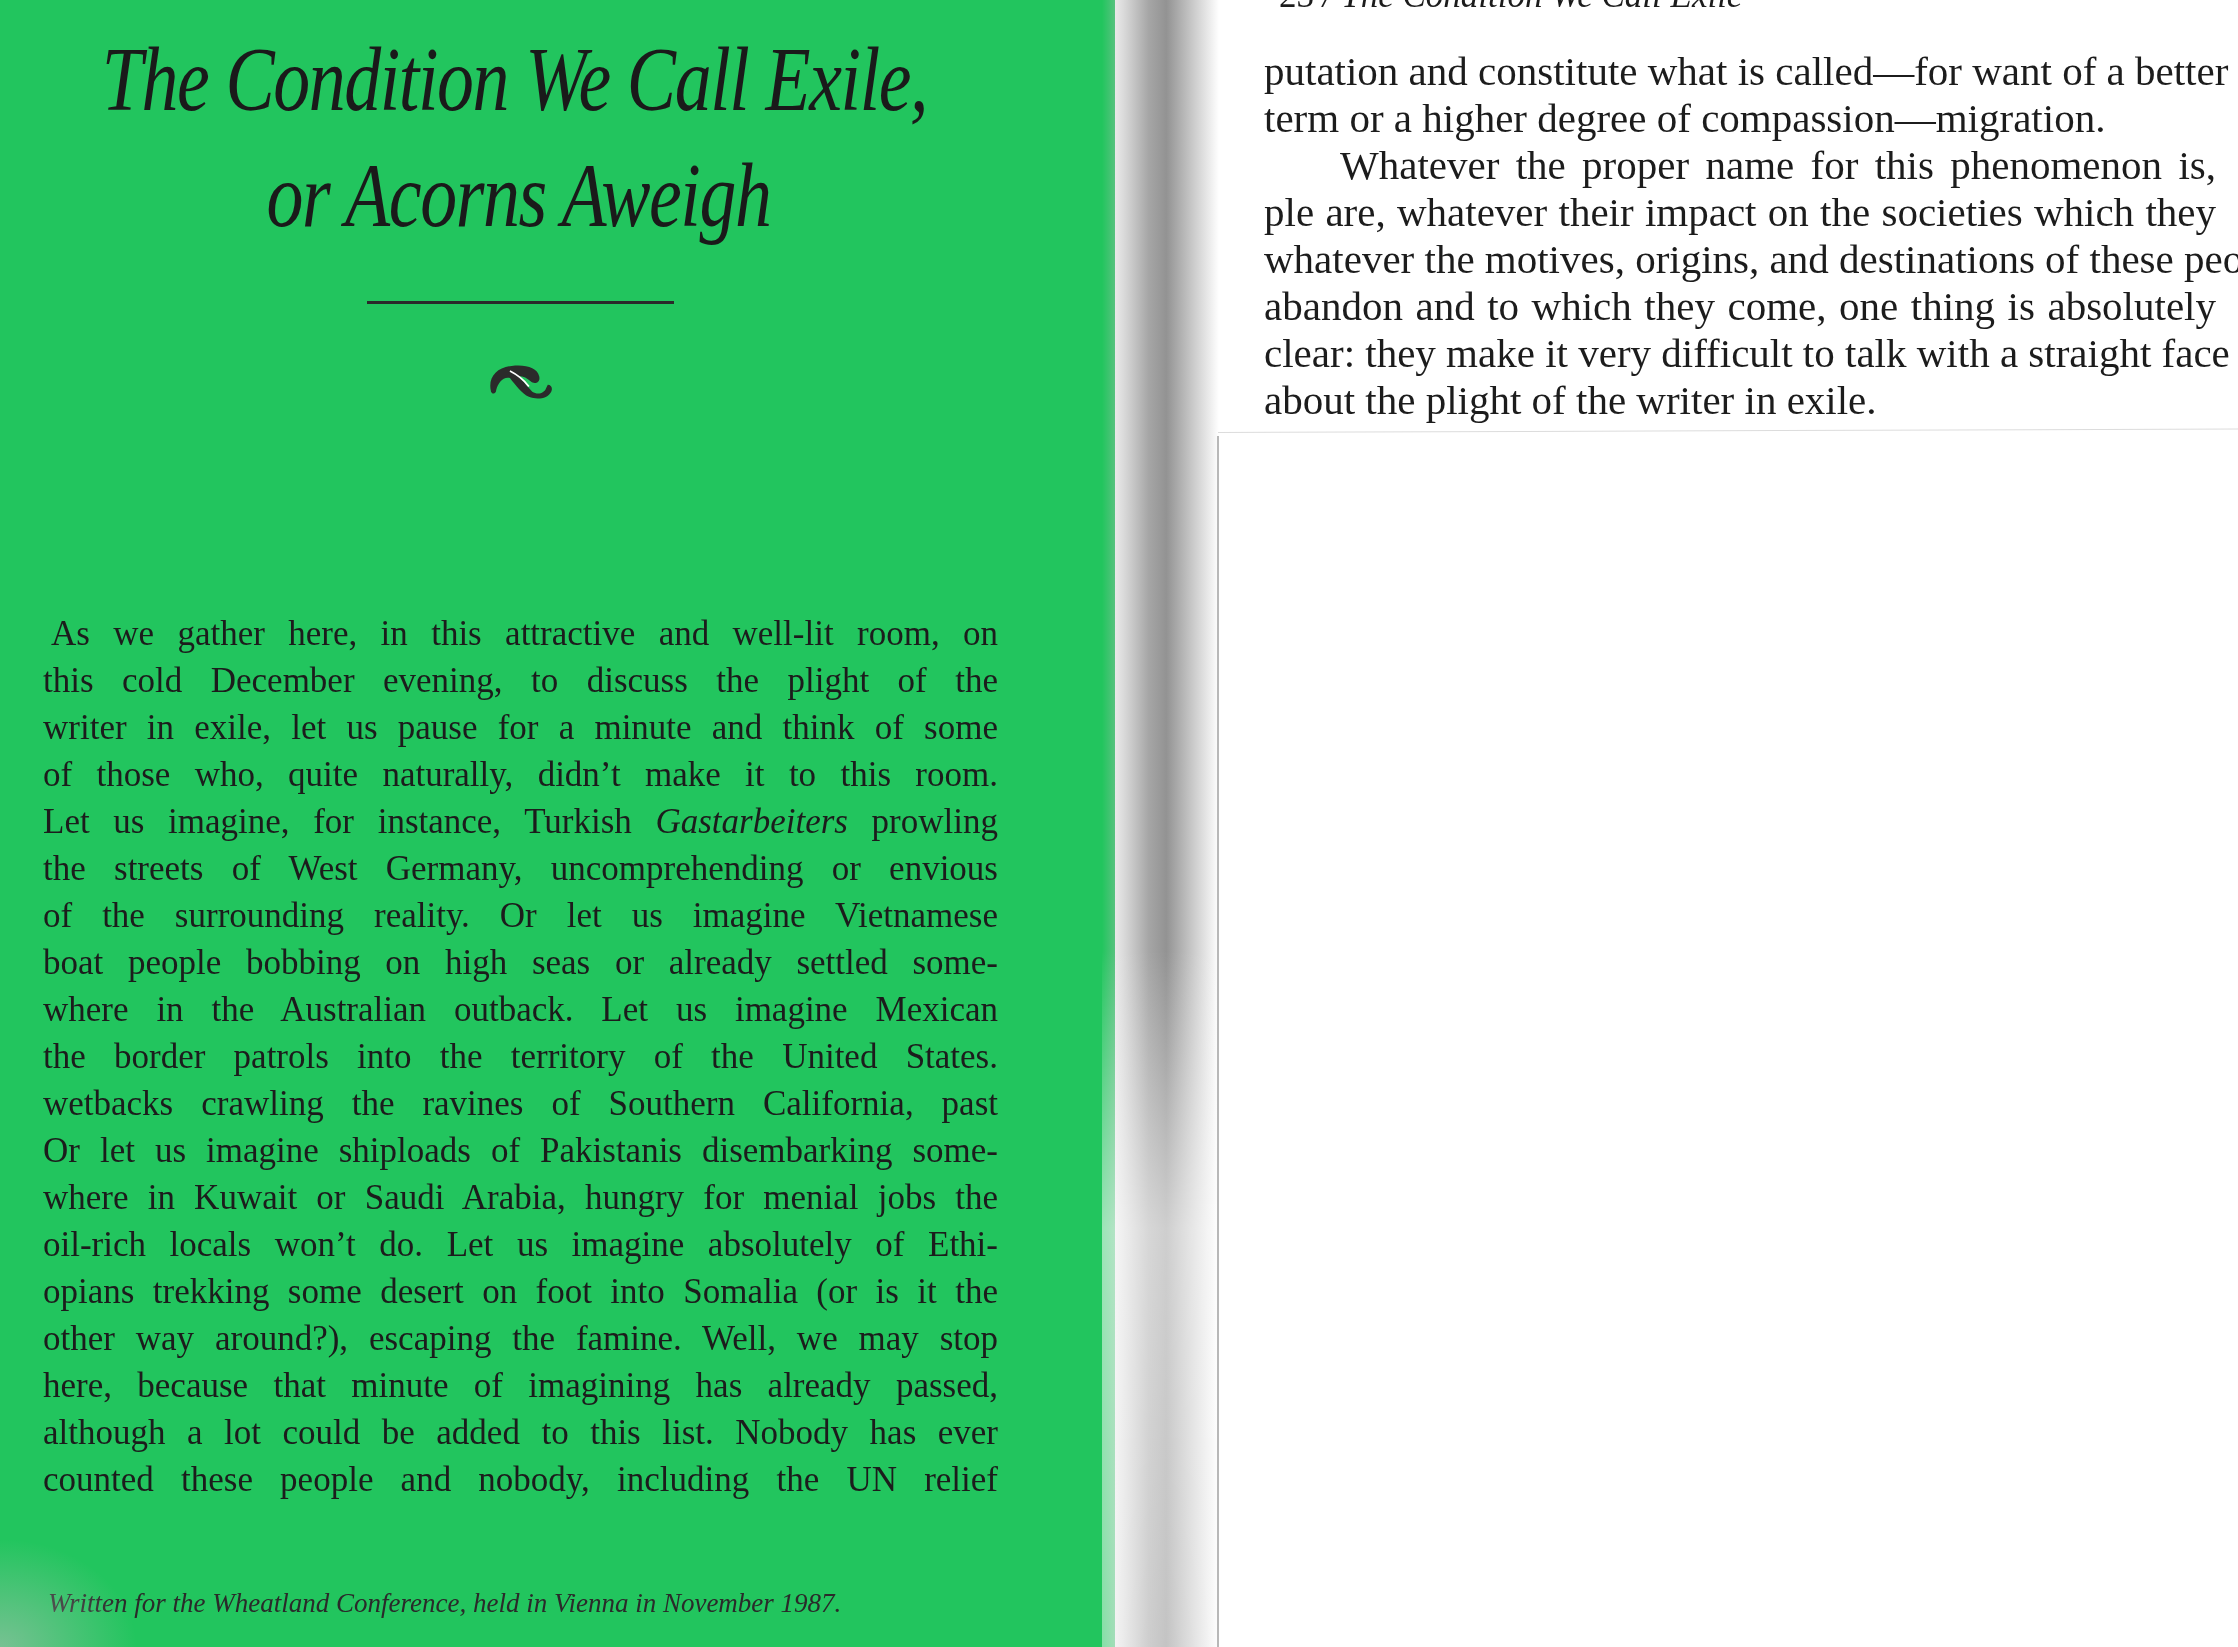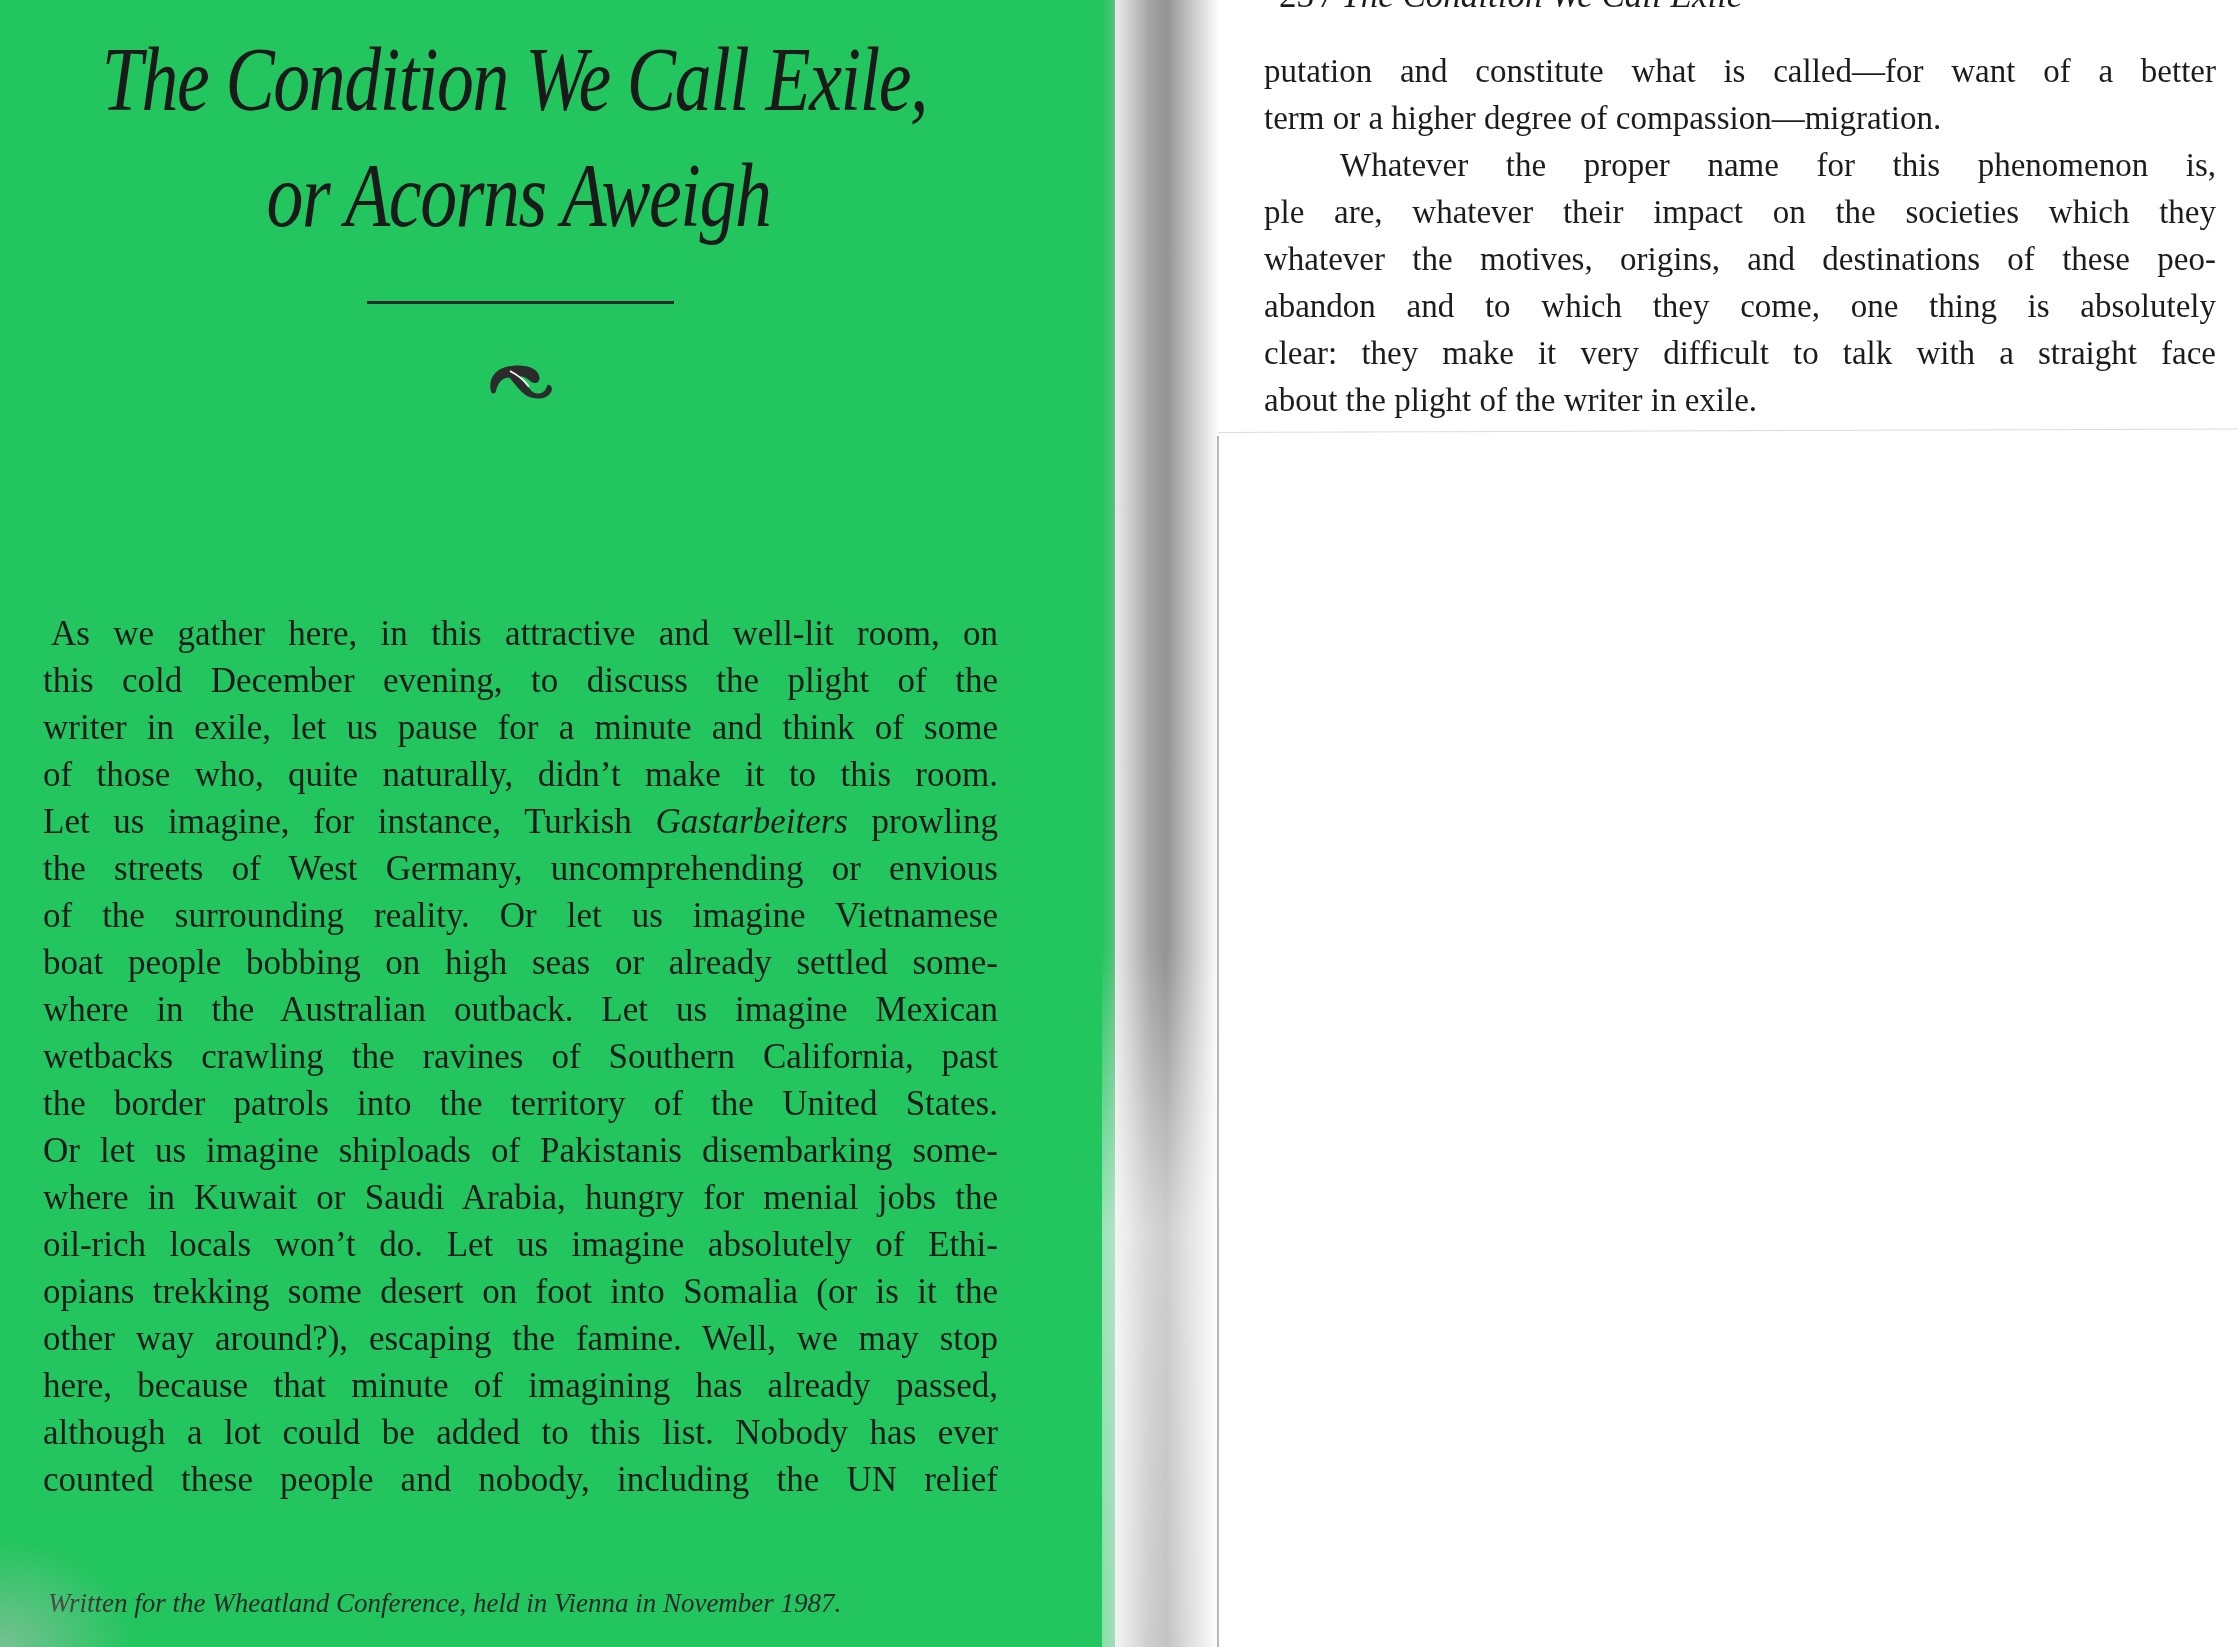--- a/index.html
+++ b/index.html
@@ -68,21 +68,21 @@
   }
 
   .running-head {
     position:absolute; left:1279px; top:-24px;
     font-style:italic; font-size:35px; color:#1c1c1c; white-space:nowrap;
   }
   .running-head .folio { font-style:normal; }
 
   .right-text {
     position:absolute; left:1264px; top:48px; width:952px;
-    font-size:33px; line-height:47px;
+    font-size:41px; line-height:47px;
   }
   .right-text .line { display:block; white-space:nowrap; text-align:justify; text-align-last:justify; }
   .right-text .line.para-end { text-align-last:left; }
   .right-text .line.indent { padding-left:76px; }
 </style>
 </head>
 <body>
 
 <div class="page page-left">
   <div class="title title-1">The Condition We Call Exile,</div>
@@ -96,22 +96,22 @@
   <div class="body-text">
     <span class="line" style="word-spacing: 0px; margin-left: 8px;">As we gather here, in this attractive and well-lit room, on</span>
     <span class="line" style="word-spacing: 0px;">this cold December evening, to discuss the plight of the</span>
     <span class="line" style="word-spacing: 0px;">writer in exile, let us pause for a minute and think of some</span>
     <span class="line" style="word-spacing: 0px;">of those who, quite naturally, didn’t make it to this room.</span>
     <span class="line" style="word-spacing: 0px;"><span>Let us imagine, for instance, Turkish</span> <em>Gastarbeiters</em> <span>prowling</span></span>
     <span class="line" style="word-spacing: 0px;">the streets of West Germany, uncomprehending or envious</span>
     <span class="line" style="word-spacing: 0px;">of the surrounding reality. Or let us imagine Vietnamese</span>
     <span class="line" style="word-spacing: 0px;">boat people bobbing on high seas or already settled some-</span>
     <span class="line" style="word-spacing: 0px;">where in the Australian outback. Let us imagine Mexican</span>
+    <span class="line" style="word-spacing: 0px;">the border patrols into the territory of the United States.</span>
     <span class="line" style="word-spacing: 0px;">wetbacks crawling the ravines of Southern California, past</span>
-    <span class="line" style="word-spacing: 0px;">the border patrols into the territory of the United States.</span>
     <span class="line" style="word-spacing: 0px;">Or let us imagine shiploads of Pakistanis disembarking some-</span>
     <span class="line" style="word-spacing: 0px;">where in Kuwait or Saudi Arabia, hungry for menial jobs the</span>
     <span class="line" style="word-spacing: 0px;">oil-rich locals won’t do. Let us imagine absolutely of Ethi-</span>
     <span class="line" style="word-spacing: 0px;">opians trekking some desert on foot into Somalia (or is it the</span>
     <span class="line" style="word-spacing: 0px;">other way around?), escaping the famine. Well, we may stop</span>
     <span class="line" style="word-spacing: 0px;">here, because that minute of imagining has already passed,</span>
     <span class="line" style="word-spacing: 0px;">although a lot could be added to this list. Nobody has ever</span>
     <span class="line" style="word-spacing: 0px;">counted these people and nobody, including the UN relief</span>
   </div>
 

